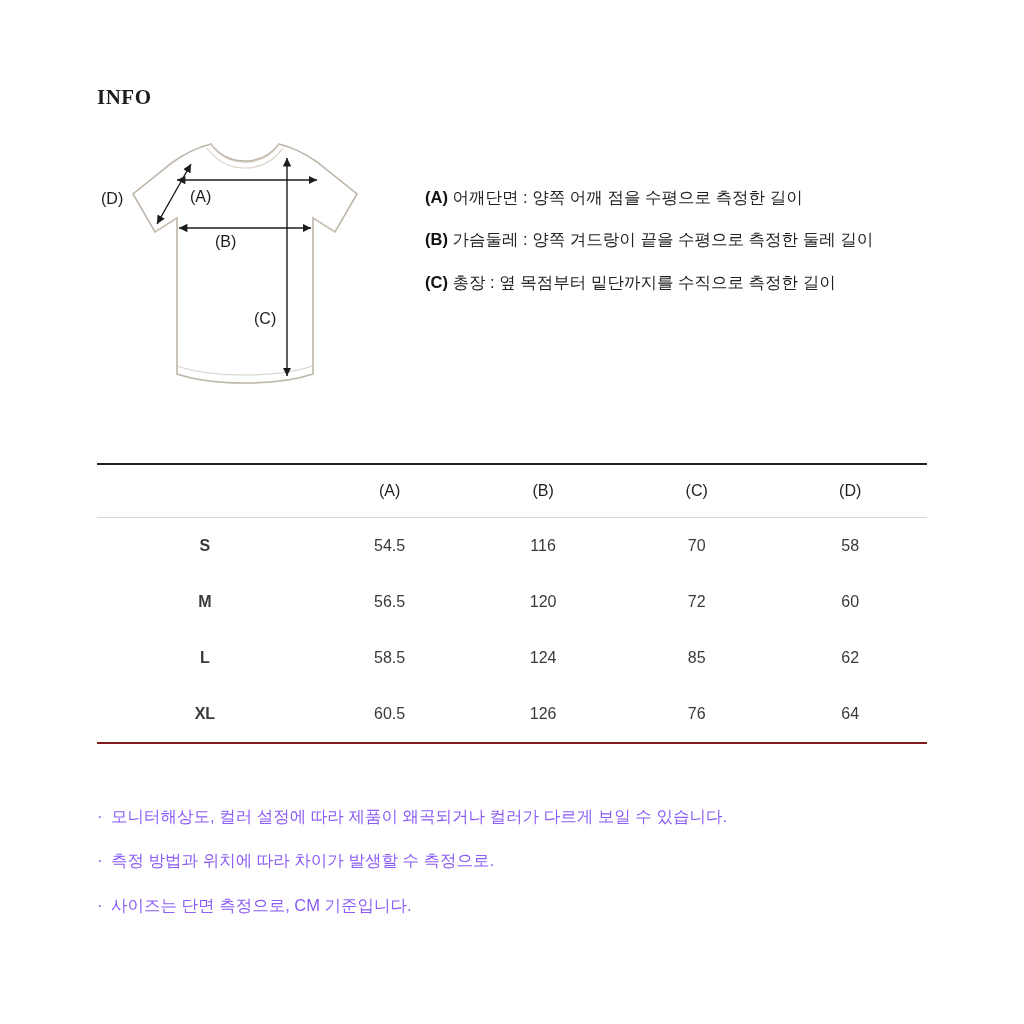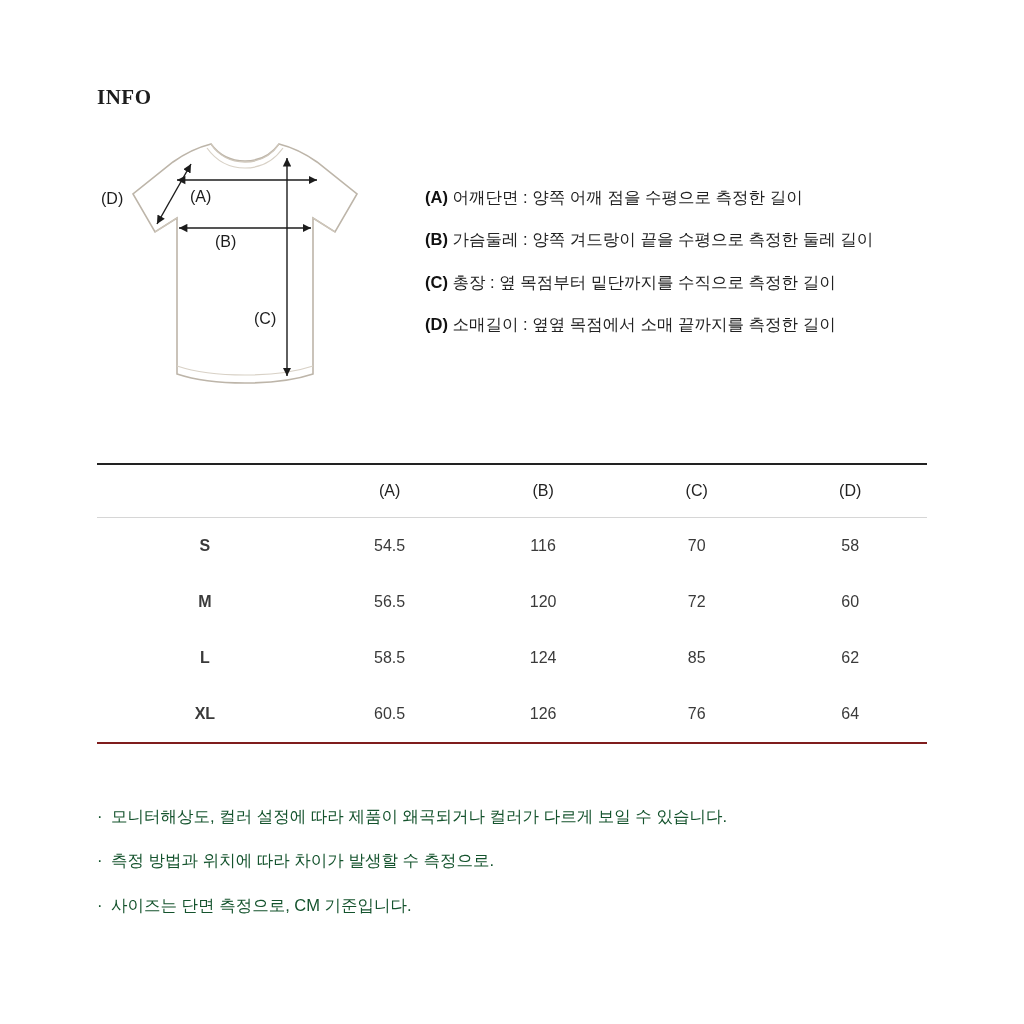--- a/index.html
+++ b/index.html
@@ -112,21 +112,21 @@
 
   
   .notes {
     position: absolute;
     left: 97px;
     top: 805px;
     width: 860px;
   }
   .note-row {
     font-size: 16.5px;
-    color: #14532d;
+    color: #8b5cf6;
     margin-bottom: 22px;
     line-height: 1.35;
     white-space: nowrap;
   }
   .note-bullet {
     display: inline-block;
     width: 14px;
   }
 </style>
 </head>
@@ -201,24 +201,20 @@
       <span>어깨단면 : 양쪽 어깨 점을 수평으로 측정한 길이</span>
     </div>
     <div class="legend-row">
       <b>(B)</b>
       <span>가슴둘레 : 양쪽 겨드랑이 끝을 수평으로 측정한 둘레 길이</span>
     </div>
     <div class="legend-row">
       <b>(C)</b>
       <span>총장 : 옆 목점부터 밑단까지를 수직으로 측정한 길이</span>
     </div>
-    <div class="legend-row">
-      <b>(D)</b>
-      <span>소매길이 : 옆옆 목점에서 소매 끝까지를 측정한 길이</span>
-    </div>
   </div>
 
   <div class="table-wrap">
     <table class="size-table">
       <thead>
         <tr>
           <th class="col-size"></th>
           <th class="col-val">(A)</th>
           <th class="col-val">(B)</th>
           <th class="col-val">(C)</th>

